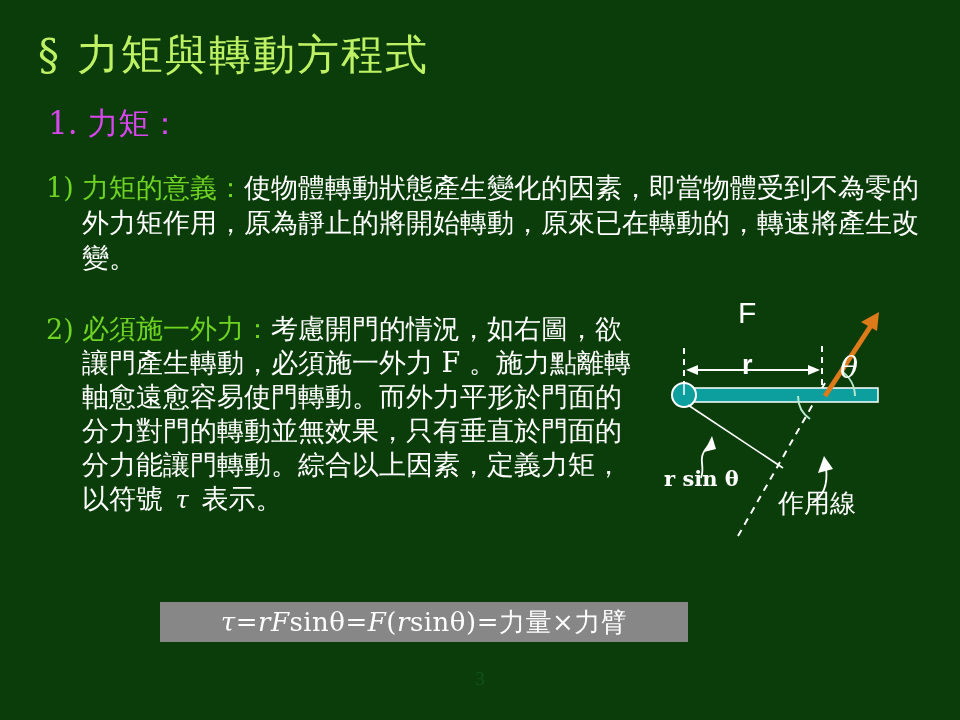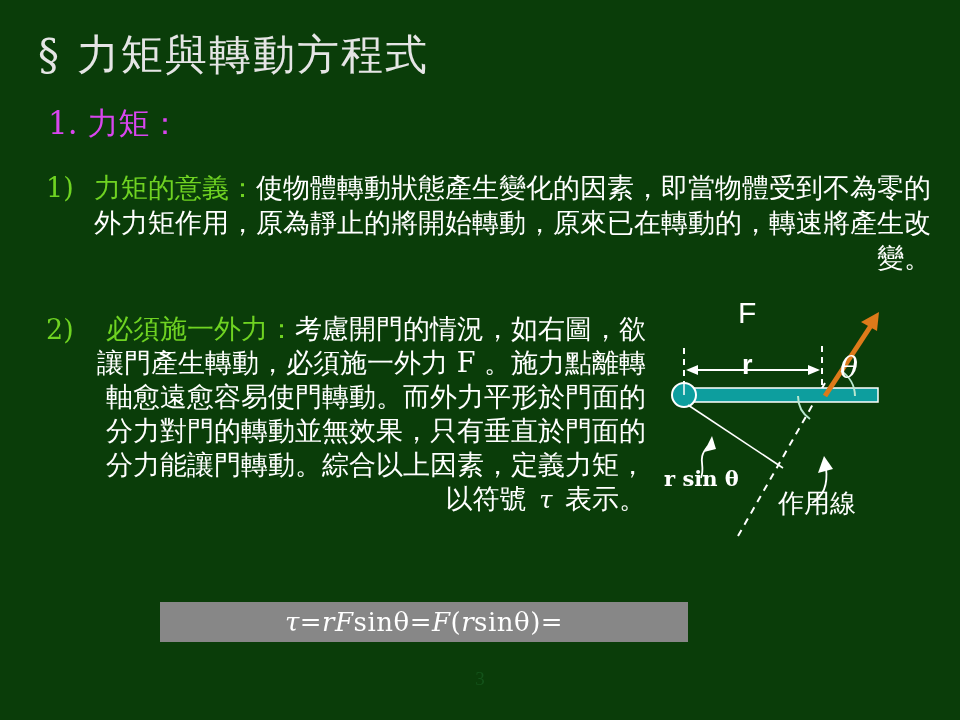--- a/index.html
+++ b/index.html
@@ -16,21 +16,21 @@
     font-family: "DejaVu Serif", "Liberation Serif", serif;
   }
 
   
   .title {
     position: absolute;
     left: 38px;
     top: 30px;
     font-size: 42px;
     line-height: 50px;
-    color: #e5e5e5;
+    color: #bef264;
     letter-spacing: 2px;
     white-space: nowrap;
   }
   .title .sect { margin-right: 16px; font-family: "DejaVu Serif", serif; }
 
   
   .h1line {
     position: absolute;
     left: 48px;
     top: 104px;
@@ -47,21 +47,21 @@
     font-size: 27px;
     line-height: 35px;
   }
   .para .marker {
     position: absolute;
     left: 0;
     top: 0;
     color: #6fd322;
     font-size: 27px;
   }
-  .para .body { display: block; text-align: right; }
+  .para .body { display: block; }
   .lead { color: #6fd322; }
 
   #para-1 {
     left: 46px;
     top: 170px;
     width: 885px;
     text-indent: 0;
     padding-left: 36px;
     box-sizing: border-box;
   }
@@ -230,17 +230,18 @@
       <span> sin</span>
       <span>θ</span>
       <span> = </span>
       <span class="it">F</span>
       <span>(</span>
       <span class="it">r</span>
       <span> sin</span>
       <span>θ</span>
       <span>)</span>
       <span> = </span>
+      <span>力量×力臂</span>
   </div>
 
   <div class="page-num">3</div>
 
 </div>
 
 </body></html>

